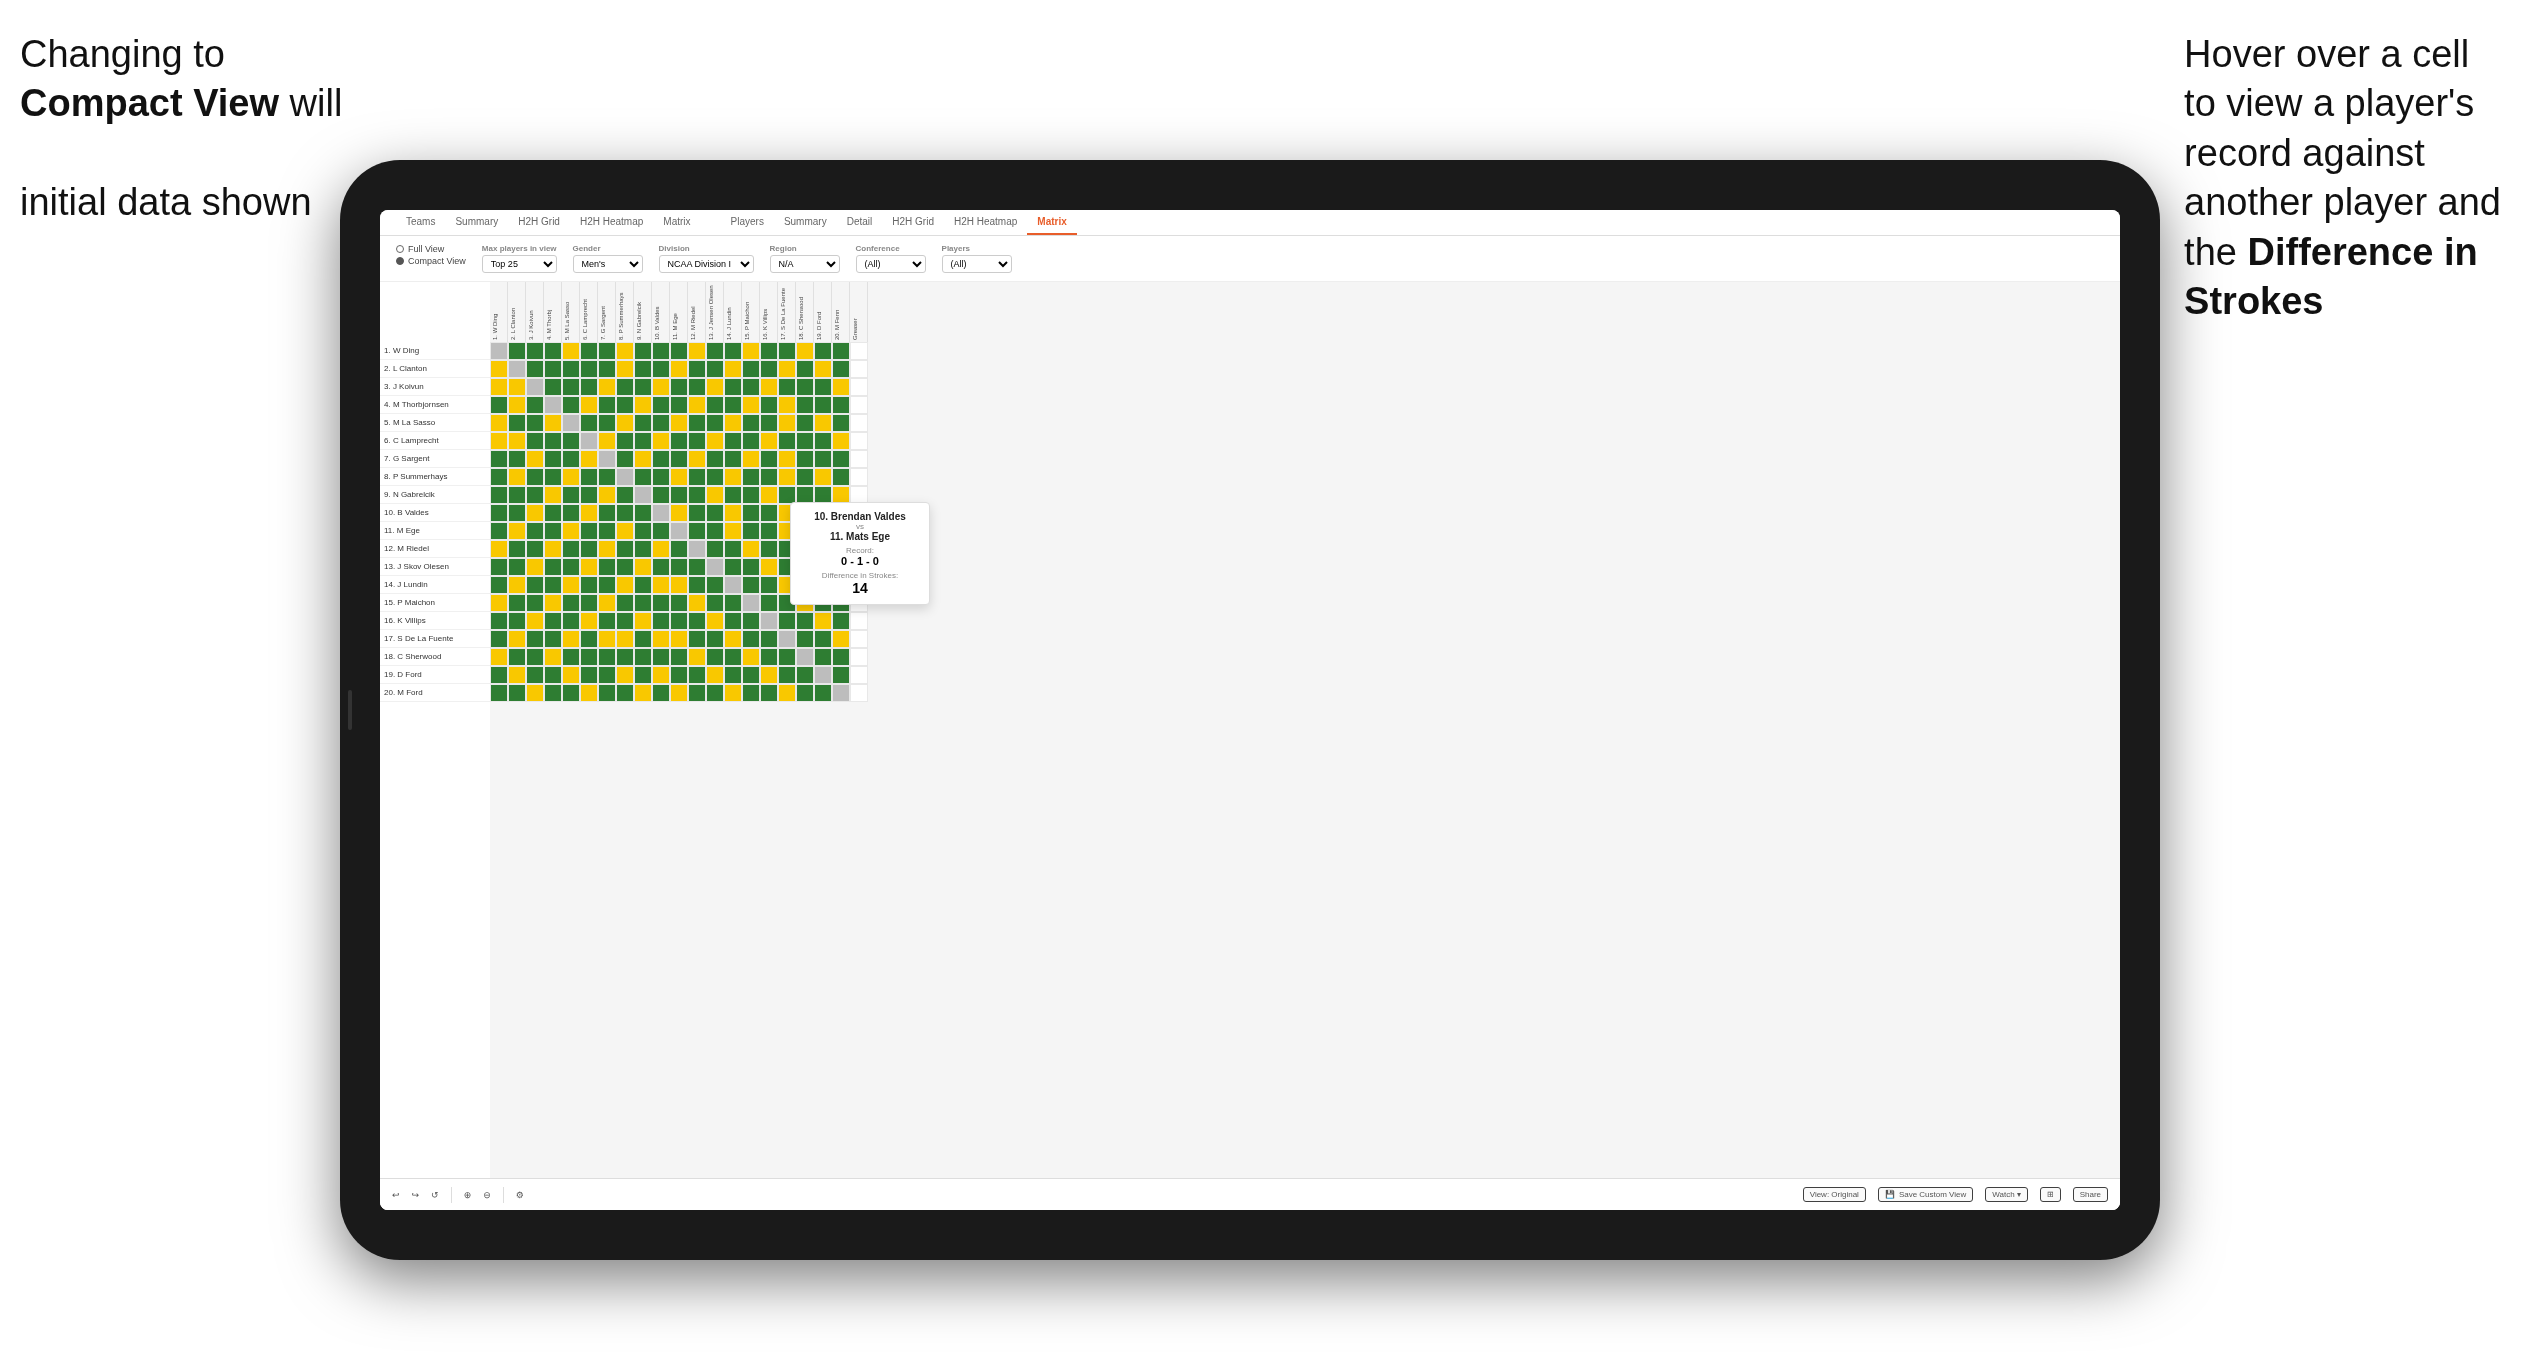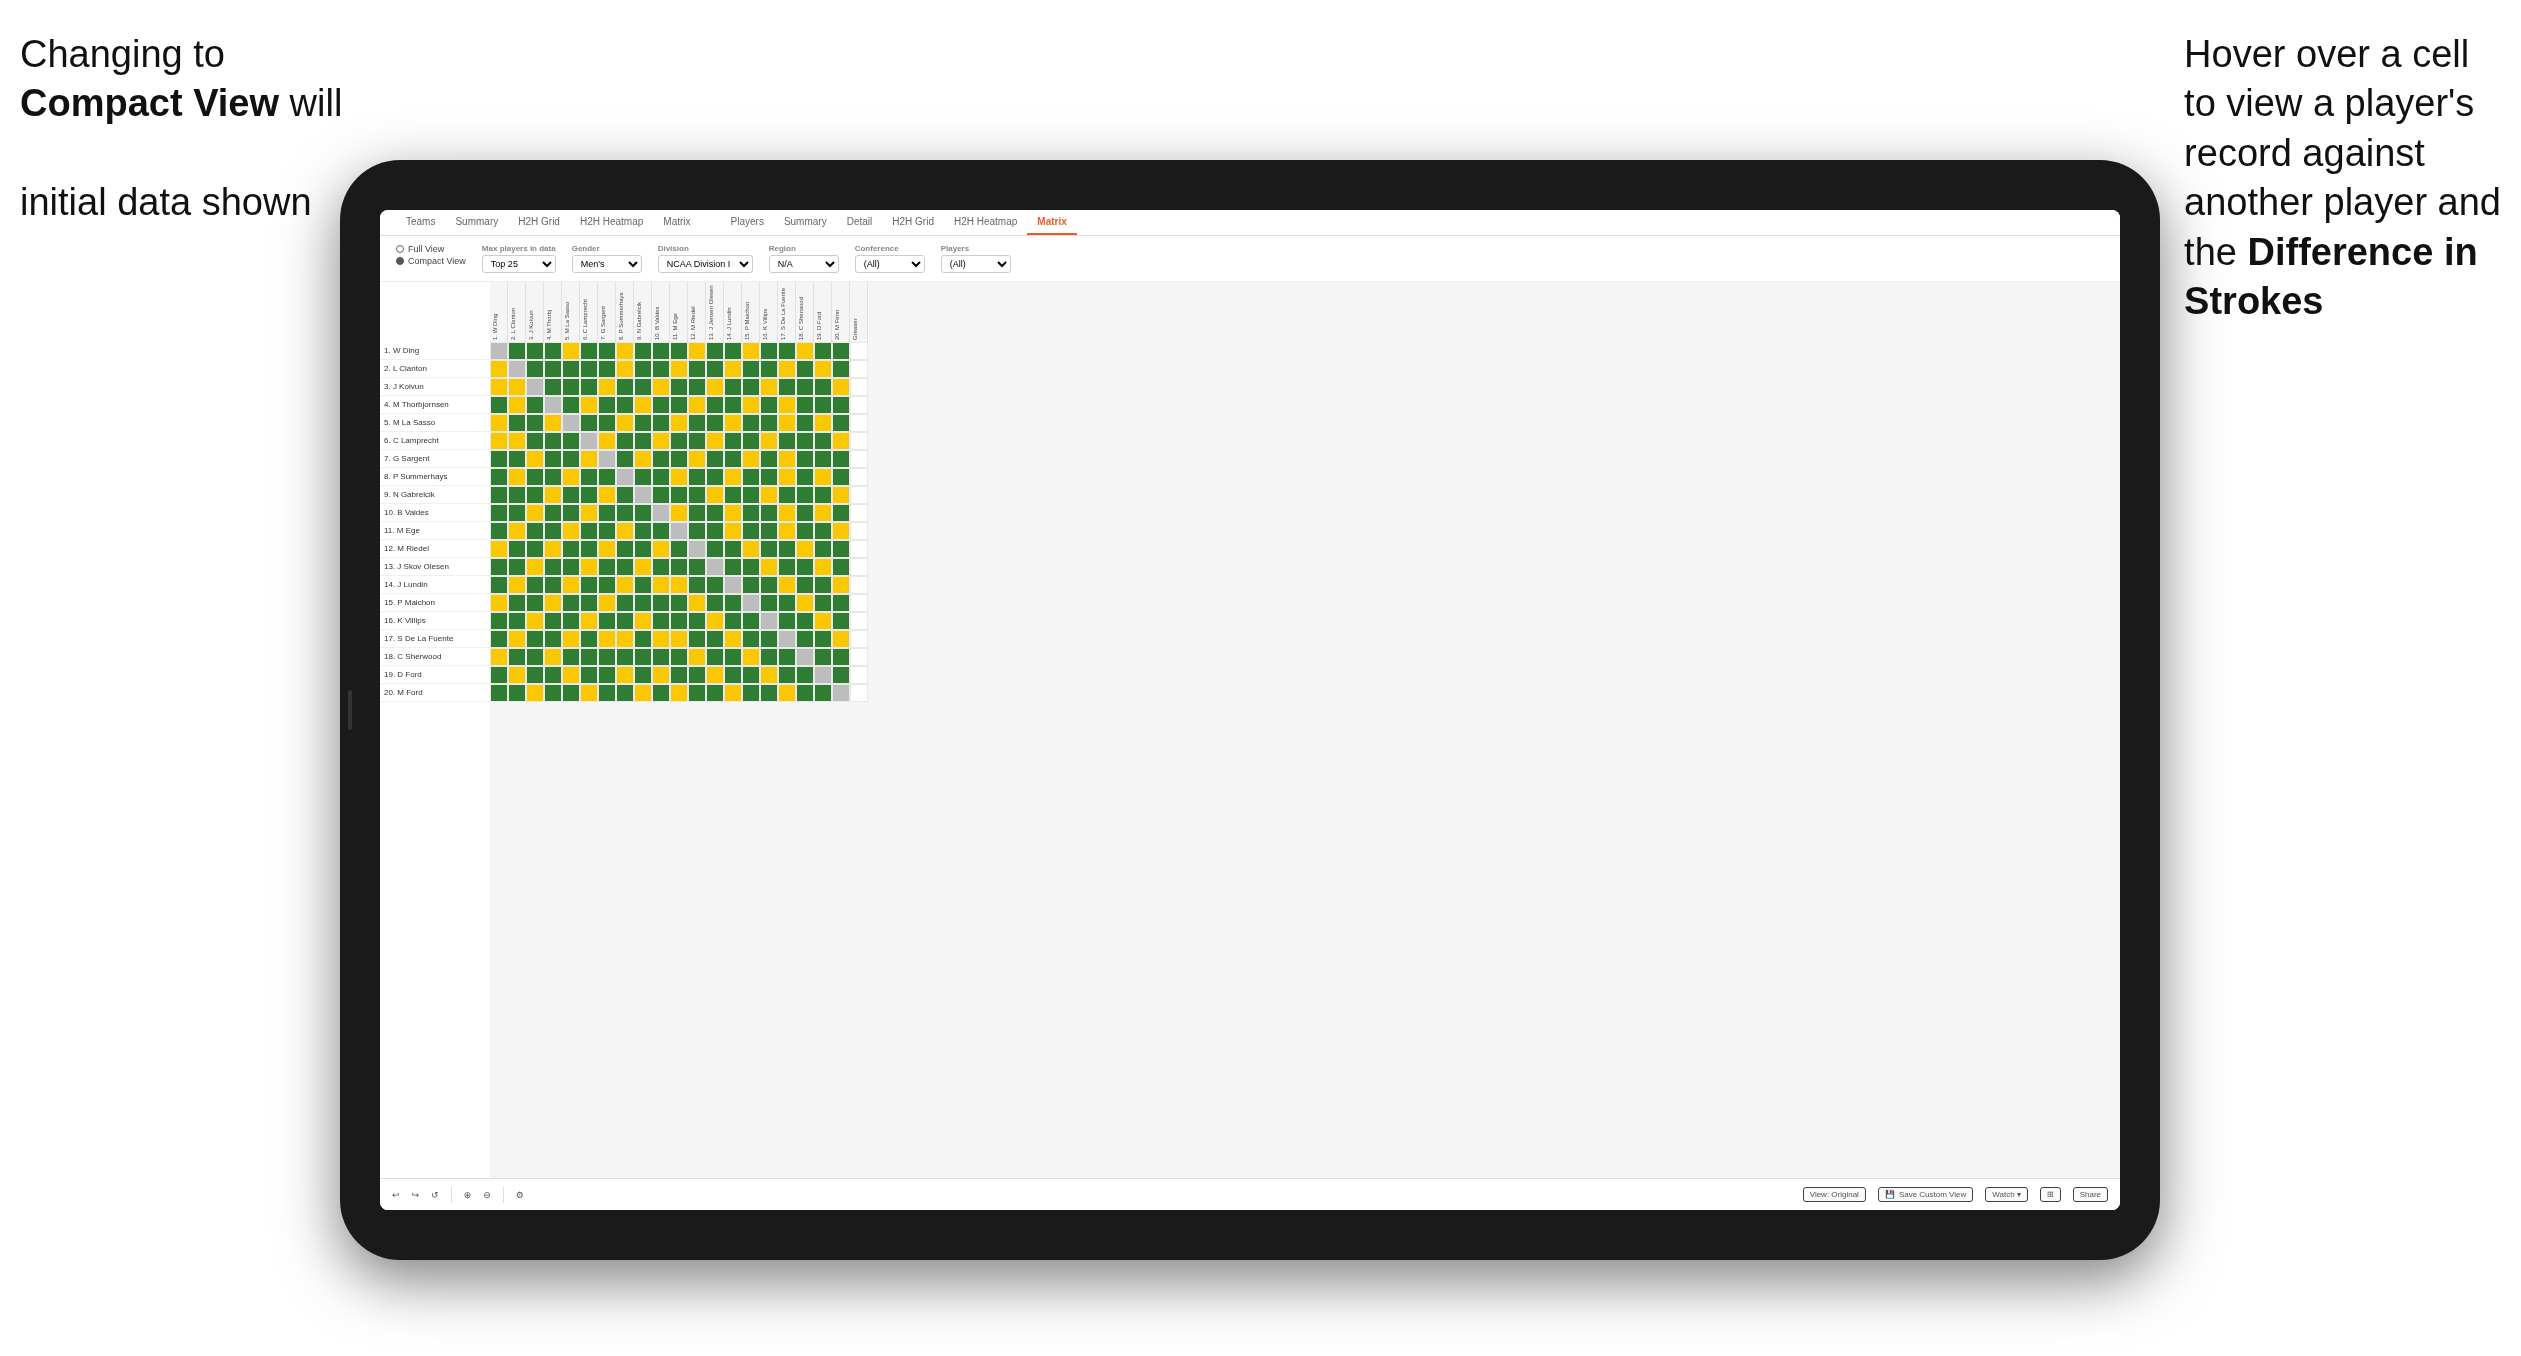--- a/index.html
+++ b/index.html
@@ -408,21 +408,21 @@
             <div class="radio-dot"></div>
             <span>Full View</span>
           </div>
           <div class="radio-option">
             <div class="radio-dot selected"></div>
             <span>Compact View</span>
           </div>
         </div>
 
         <div class="filter-group">
-          <span class="filter-label">Max players in data</span>
+          <span class="filter-label">Max players in view</span>
           <select class="filter-select">
             <option>Top 25</option>
           </select>
         </div>
 
         <div class="filter-group">
           <span class="filter-label">Gender</span>
           <select class="filter-select">
             <option>Men's</option>
           </select>
@@ -964,20 +964,29 @@
                 <div class="grid-cell cell-green"></div>
                 <div class="grid-cell cell-green"></div>
                 <div class="grid-cell cell-yellow"></div>
                 <div class="grid-cell cell-green"></div>
                 <div class="grid-cell cell-green"></div>
                 <div class="grid-cell cell-gray"></div>
                 <div class="grid-cell cell-white"></div>
               </div>
             </div>
 
+          <div class="tooltip-box">
+            <div class="tooltip-title">10. Brendan Valdes</div>
+            <div class="tooltip-vs">vs</div>
+            <div class="tooltip-title">11. Mats Ege</div>
+            <div class="tooltip-record-label">Record:</div>
+            <div class="tooltip-record">0 - 1 - 0</div>
+            <div class="tooltip-diff-label">Difference in Strokes:</div>
+            <div class="tooltip-diff">14</div>
+          </div>
         </div>
       </div>
 
       <div class="bottom-bar">
         <span>↩</span>
         <span>↪</span>
         <span>↺</span>
         <div class="bottom-divider"></div>
         <span>⊕</span>
         <span>⊖</span>

